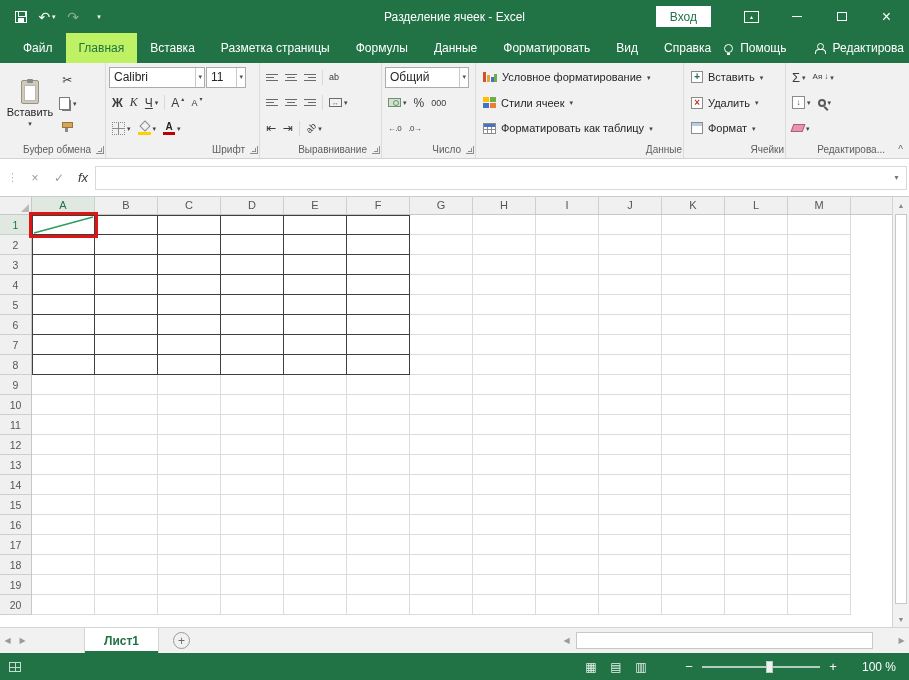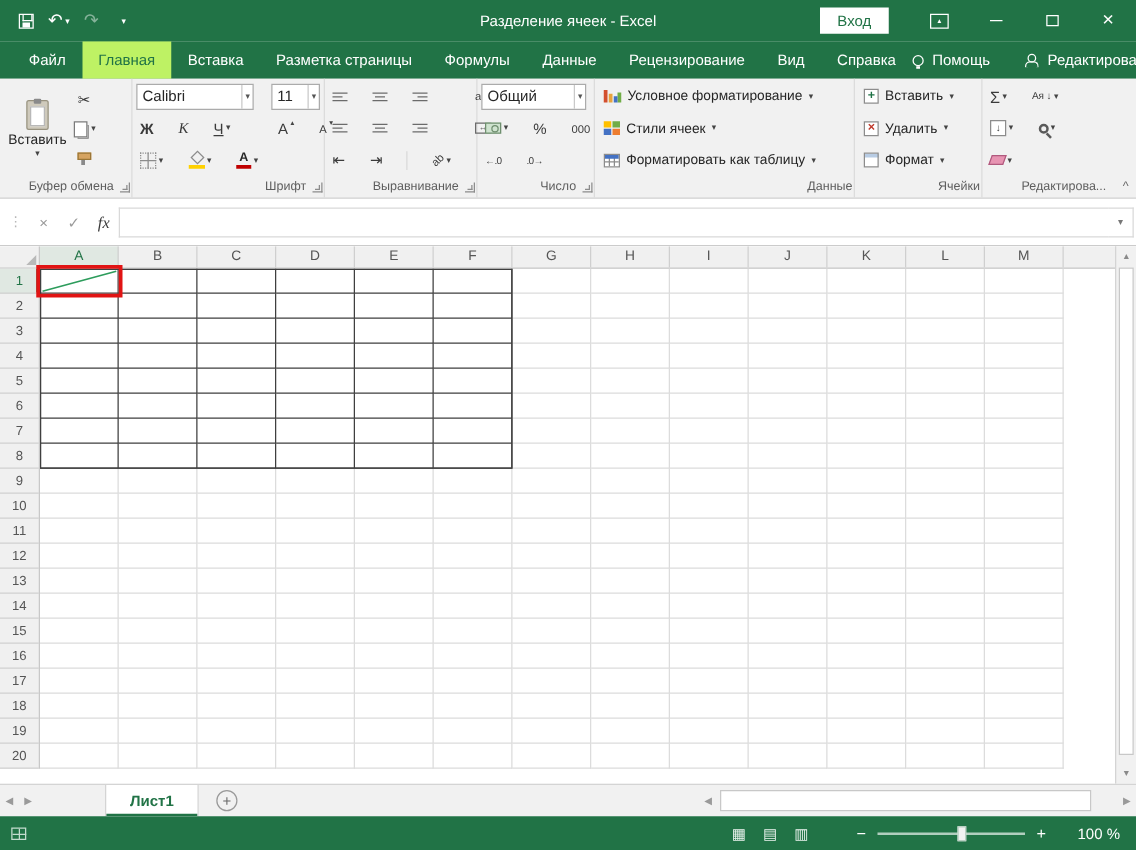--- a/index.html
+++ b/index.html
@@ -39,21 +39,21 @@
   .ic-bulb::after{content:"";position:absolute;left:2px;bottom:-3px;width:3px;height:2px;background:#fff;}
   .ic-person{width:11px;height:11px;position:relative;display:inline-block;}
   .ic-person::before{content:"";position:absolute;left:2px;top:0;width:5px;height:5px;border:1px solid #fff;border-radius:50%;}
   .ic-person::after{content:"";position:absolute;left:0;bottom:0;width:9px;height:4px;border:1px solid #fff;border-bottom:none;border-radius:4px 4px 0 0;}
 
   
   .ribbon{height:96px;background:#f1f1f1;border-bottom:1px solid #d2d2d2;display:flex;position:relative;flex:0 0 auto;padding-left:2px;}
   .rgroup{display:flex;flex-direction:column;border-right:1px solid #dcdcdc;padding:2px 1px 0;flex:0 0 auto;}
   .gbody{flex:1;display:flex;padding:1px 2px;}
   .gbody.col{flex-direction:column;justify-content:space-between;padding-bottom:2px;}
-  .row{display:flex;align-items:center;gap:14px;height:22px;}
+  .row{display:flex;align-items:center;gap:1px;height:22px;}
   .glabel{height:17px;display:flex;align-items:center;justify-content:flex-end;gap:5px;font-size:10px;color:#5e5e5e;white-space:nowrap;}
   .launcher{width:8px;height:8px;border-right:1px solid #8c8c8c;border-bottom:1px solid #8c8c8c;position:relative;display:inline-block;}
   .launcher::after{content:"";position:absolute;right:1px;bottom:1px;width:3px;height:3px;border-right:1px solid #8c8c8c;border-bottom:1px solid #8c8c8c;}
   .caret{font-size:7px;color:#444;line-height:7px;}
   .sbtn{height:21px;display:flex;align-items:center;justify-content:center;gap:2px;padding:0 3px;font-size:12px;color:#3b3b3b;}
   .sbtn.b{font-weight:bold;}
   .sbtn.i{font-style:italic;font-family:"Liberation Serif",serif;}
   .uline{text-decoration:underline;}
   .vsep{width:1px;height:15px;background:#d9d9d9;margin:0 2px;}
   .supcaret{font-size:6px;color:#444;margin-top:-9px;}
@@ -109,21 +109,21 @@
   .ic-find::after{content:"";position:absolute;left:5px;top:5px;width:5px;height:2px;background:#5a5a5a;transform:rotate(45deg);transform-origin:0 0;}
   .ic-eraser{width:12px;height:8px;background:#e794b2;border:1px solid #b05a7e;transform:skewX(-20deg);display:inline-block;}
   .collapse{position:absolute;right:6px;bottom:3px;font-size:10px;color:#666;}
 
   
   .fbar{height:38px;background:#fff;border-bottom:1px solid #cbcbcb;display:flex;align-items:center;padding:0 2px;flex:0 0 auto;}
   .namebox{width:150px;height:24px;border:1px solid #d9d9d9;display:flex;align-items:center;padding-left:6px;background:#fff;font-size:12px;}
   .nbcaret{margin-left:auto;font-size:7px;color:#777;padding:0 5px;}
   .dots{color:#b7b7b7;padding:0 5px;font-size:11px;}
   .fbtn{width:24px;height:24px;display:flex;align-items:center;justify-content:center;color:#9a9a9a;font-size:12px;}
-  .fbtn.fx{color:#3b3b3b;font-style:italic;font-family:Liberation Serif, serif;font-size:13px;}
+  .fbtn.fx{color:#3b3b3b;font-style:italic;font-family:Liberation Sans, sans-serif;font-size:13px;}
   .formula-input{flex:1;height:24px;border:1px solid #d9d9d9;border-right:none;display:flex;align-items:center;padding-left:5px;background:#fff;}
   .fbexpand{width:20px;height:24px;border:1px solid #d9d9d9;border-left:none;display:flex;align-items:center;justify-content:center;font-size:8px;color:#777;}
 
   
   .gridwrap{flex:1;display:flex;background:#fff;min-height:0;}
   .sheet{flex:1;position:relative;overflow:hidden;}
   .corner{position:absolute;left:0;top:0;width:32px;height:18px;background:#f0f0f0;border-right:1px solid #c8c8c8;border-bottom:1px solid #c8c8c8;}
   .corner::after{content:"";position:absolute;right:2px;bottom:2px;border-left:8px solid transparent;border-bottom:8px solid #b9b9b9;}
   .colheads{position:absolute;left:32px;top:0;right:0;height:18px;display:flex;background:#f0f0f0;border-bottom:1px solid #c8c8c8;}
   .colh{flex:0 0 63px;width:63px;text-align:center;line-height:17px;font-size:11px;color:#555;border-right:1px solid #cfcfcf;}
@@ -205,21 +205,21 @@
   </div>
 
   <div class="tabrow">
     <div class="tabstrip">
         <div class="rtab">Файл</div>
         <div class="rtab active">Главная</div>
         <div class="rtab">Вставка</div>
         <div class="rtab">Разметка страницы</div>
         <div class="rtab">Формулы</div>
         <div class="rtab">Данные</div>
-        <div class="rtab">Рецензирование</div>
+        <div class="rtab">Форматировать</div>
         <div class="rtab">Вид</div>
         <div class="rtab">Справка</div>
       </div>
     <div class="tabbar-right">
       <div class="helpbtn">
           <i class="ic-bulb"></i>
           <span>Помощь</span>
         </div>
       <div class="sharebtn">
           <i class="ic-person"></i>

